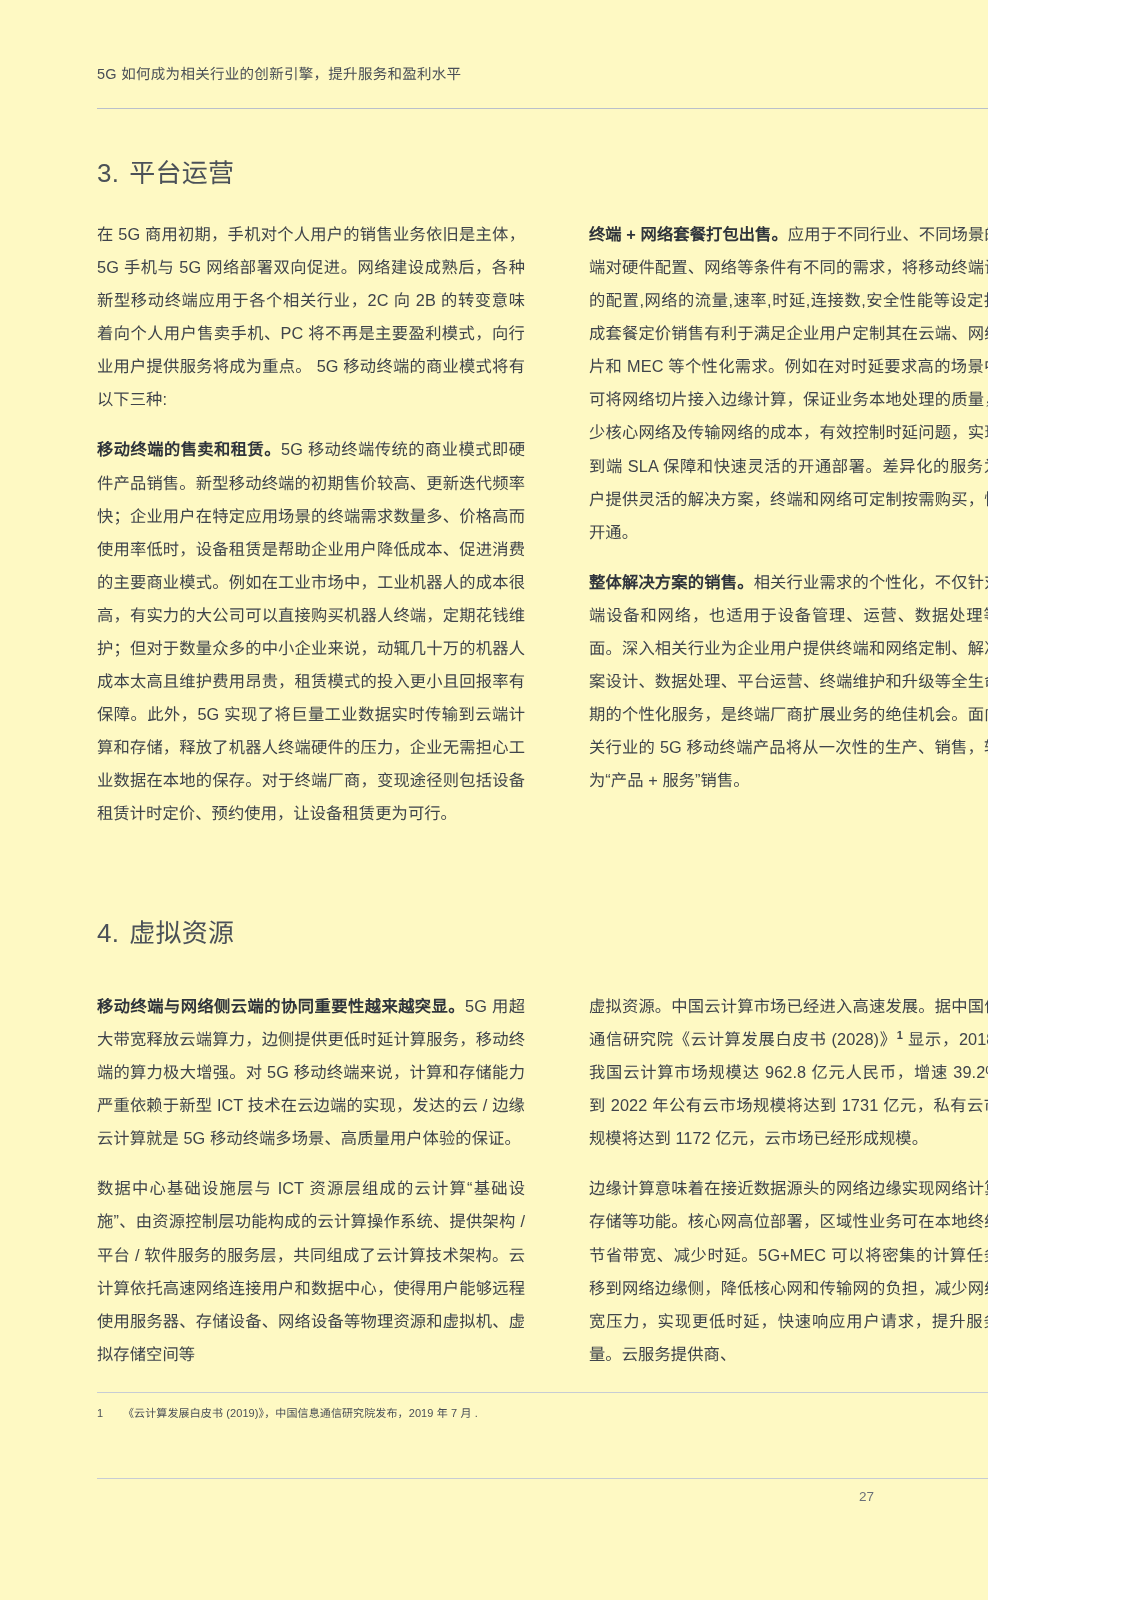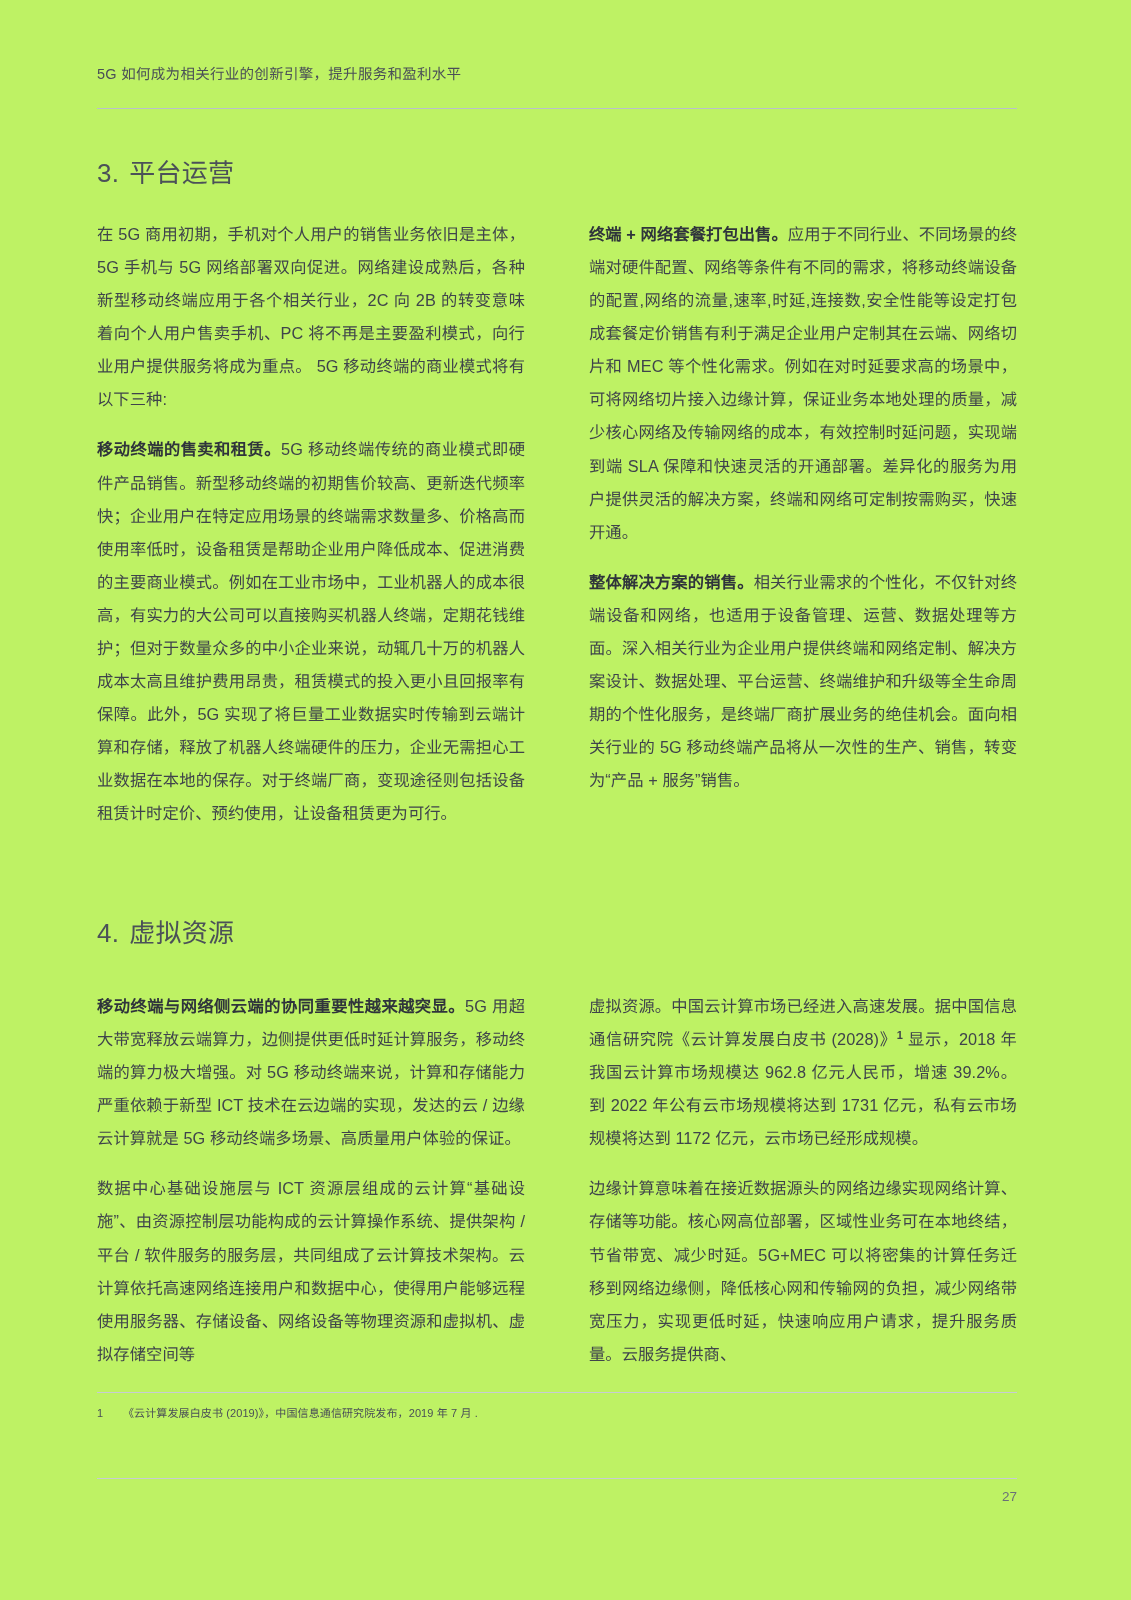--- a/index.html
+++ b/index.html
@@ -2,23 +2,23 @@
 <html lang="zh-CN"><head>
 <meta charset="utf-8">
 <style>
   html, body {
     margin: 0;
     padding: 0;
     background: #ffffff;
   }
   .page {
     position: relative;
-    width: 1131px;
+    width: 988px;
     height: 1600px;
-    background: #bef264;
+    background: #fef9c3;
     font-family: "Liberation Sans", "DejaVu Sans", sans-serif;
     color: #3b3f46;
     box-sizing: border-box;
     overflow: hidden;
   }
 
   
   .running-head {
     position: absolute;
     left: 97px;

